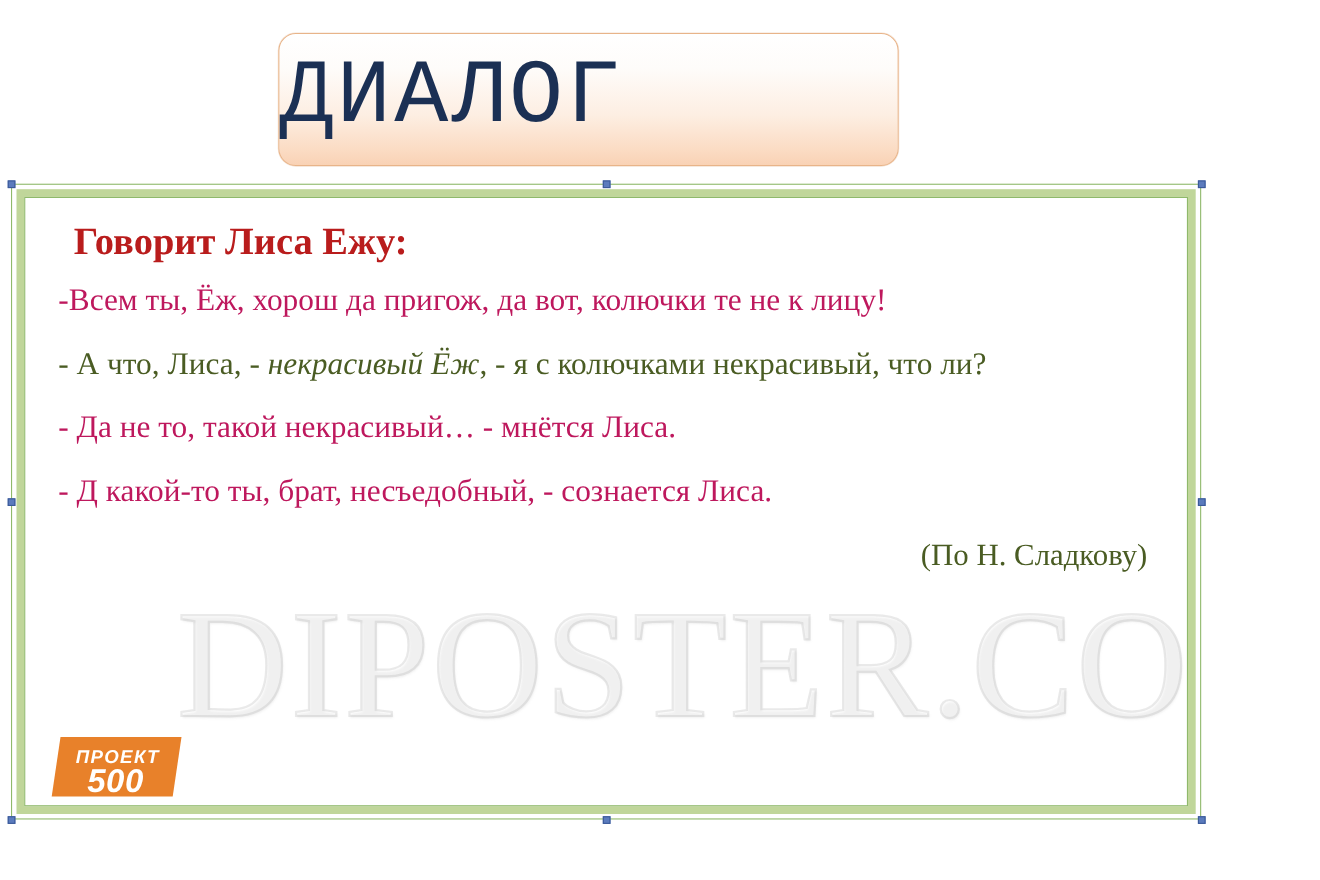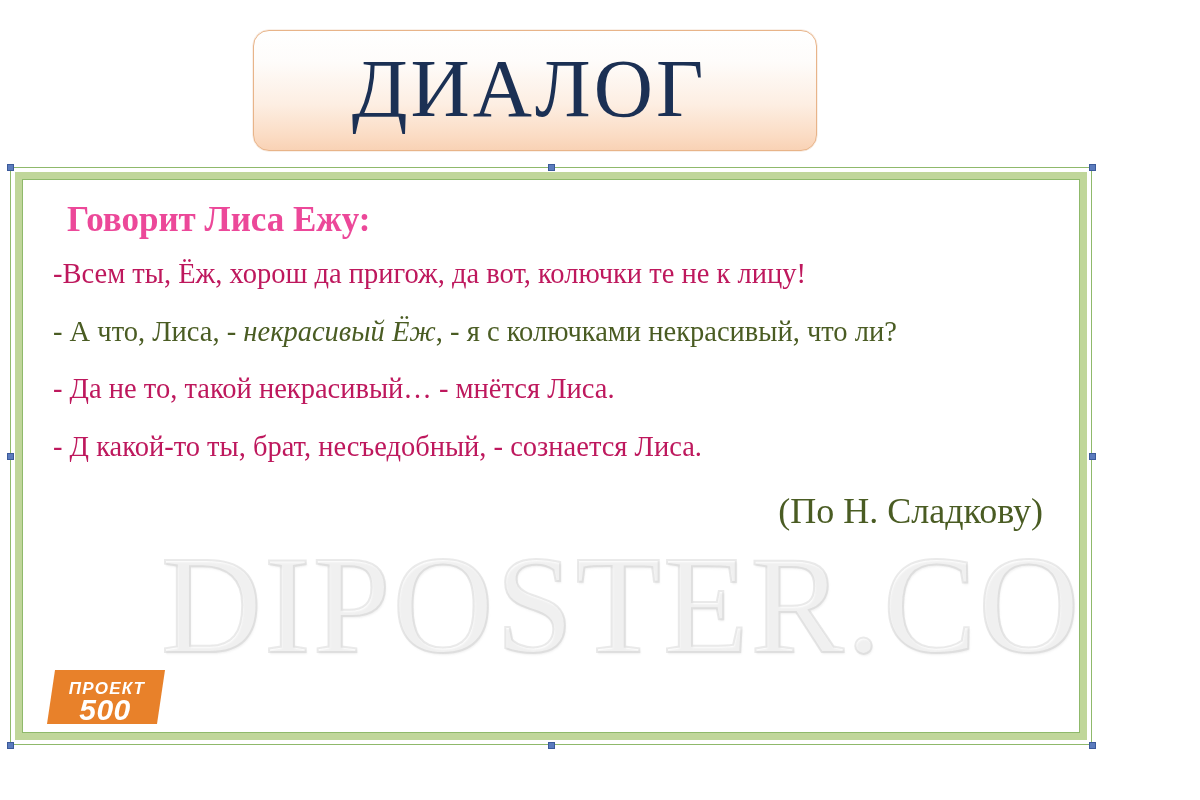--- a/index.html
+++ b/index.html
@@ -37,22 +37,21 @@
                 #fbdcc4 88%,
                 #f9d2b5 100%);
     box-shadow: 0 0 0 0.5px rgba(220,170,130,.35);
   }
   .title-text {
     position: absolute;
     left: 0;
     right: 12px;
     top: 50%;
     transform: translateY(-52%);
-    text-align: center;
-    font-family: Liberation Serif, serif;
+    font-family: Liberation Mono, monospace;
     font-size: 82px;
     line-height: 1;
     letter-spacing: 3px;
     color: #1b3054;
     white-space: nowrap;
   }
 
   
   .frame {
     position: absolute;
@@ -124,40 +123,40 @@
     top: 0;
     right: 0;
     bottom: 0;
     padding: 12px 22px 0 22px;
     z-index: 10;
   }
   .heading {
     font-family: "Liberation Serif", "DejaVu Serif", serif;
     font-size: 35px;
     font-weight: bold;
-    color: #ec4899;
+    color: #b91c1c;
     margin: 8px 0 0 22px;
     white-space: nowrap;
   }
   .lines {
     margin-top: 20px;
   }
   .line {
     font-family: "Liberation Serif", "DejaVu Serif", serif;
     font-size: 28.5px;
     line-height: 1;
     margin: 0 0 29px 8px;
     white-space: nowrap;
   }
   .line.red   { color: #be185d; }
   .line.green { color: #4a5c23; }
   .line i { font-style: italic; }
   .attribution {
     font-family: "Liberation Serif", "DejaVu Serif", serif;
-    font-size: 36px;
+    font-size: 28px;
     color: #4a5c23;
     text-align: right;
     margin: 10px 14px 0 0;
     white-space: nowrap;
   }
 
   
   .logo {
     position: absolute;
     left: 22px;

